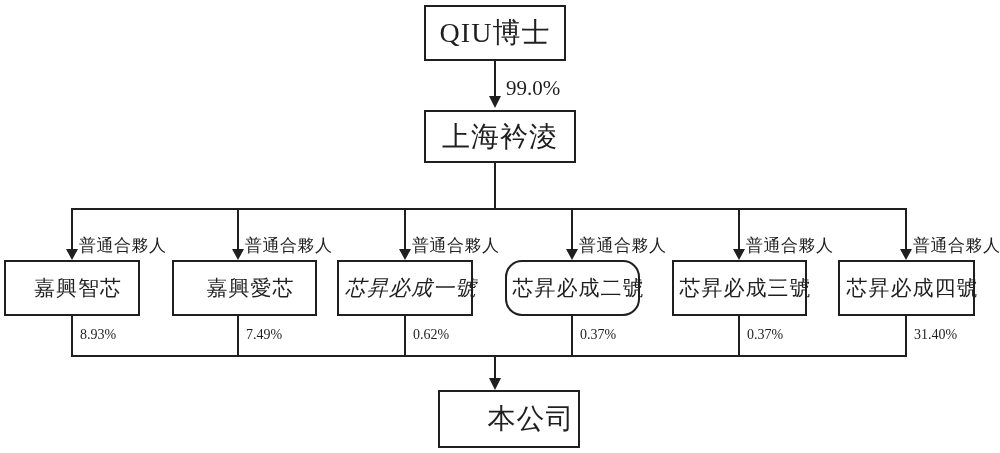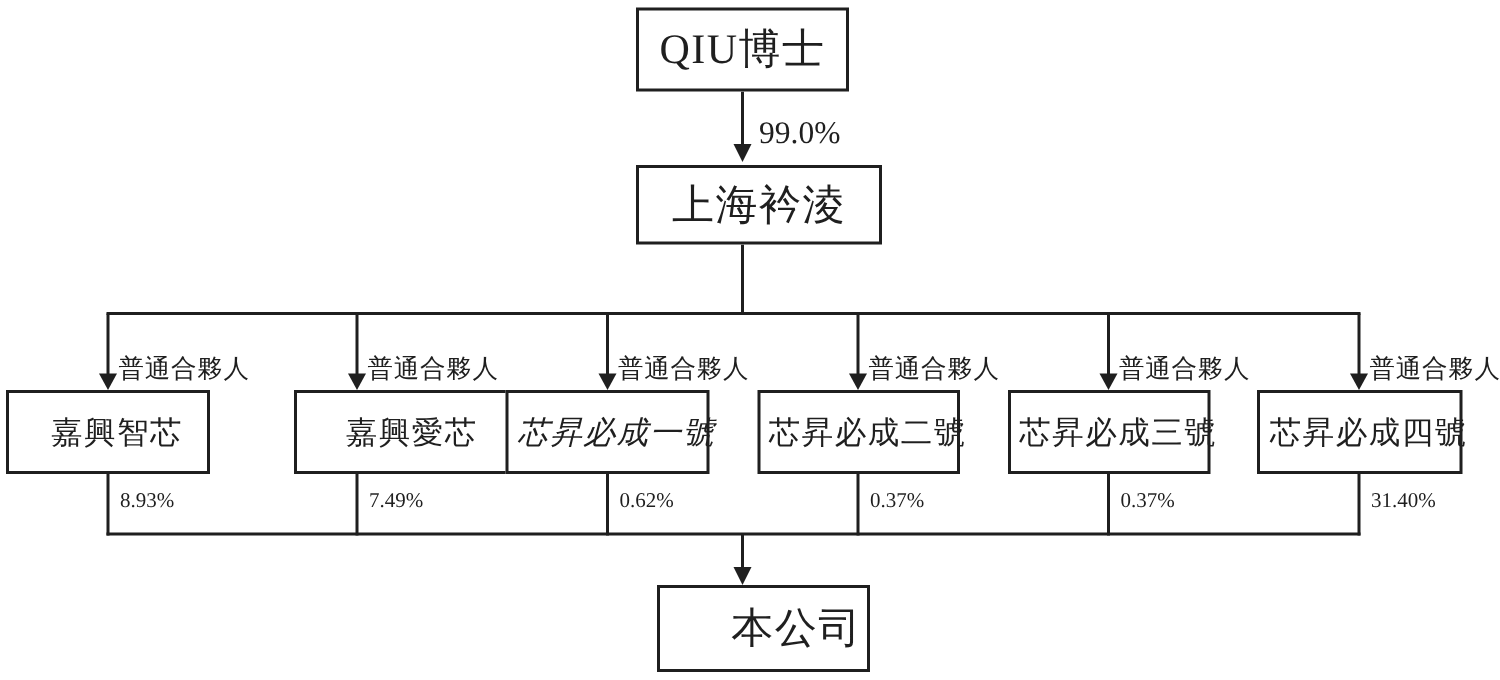--- a/index.html
+++ b/index.html
@@ -29,27 +29,27 @@
     background: #ffffff;
     display: flex;
     align-items: center;
     justify-content: center;
     font-size: 28px;
     letter-spacing: 1px;
     box-sizing: border-box;
     white-space: nowrap;
   }
   .node-root      { left: 424px; top: 5px;   width: 142px; height: 56px; }
-  .node-holding   { left: 424px; top: 110px; width: 164px; height: 53px; }
+  .node-holding   { left: 424px; top: 110px; width: 152px; height: 53px; }
   .node-company   { left: 438px; top: 390px; width: 142px; height: 58px; padding-left: 44px; }
   .node-partner   { top: 260px; height: 56px; font-size: 21px; padding-left: 12px; }
   .p1 { left: 4px;   width: 136px; }
-  .p2 { left: 172px; width: 145px; margin-left: 24px; }
+  .p2 { left: 172px; width: 145px; }
   .p3 { left: 337px; width: 136px; font-style: italic; }
-  .p4 { left: 505px; width: 135px; }
+  .p4 { left: 505px; width: 135px; border-radius: 17px; }
   .p5 { left: 672px; width: 135px; }
   .p6 { left: 838px; width: 137px; }
   .lbl {
     position: absolute;
     white-space: nowrap;
   }
   .ownership-lbl {
     left: 506px; top: 76px;
     font-size: 21px;
   }

